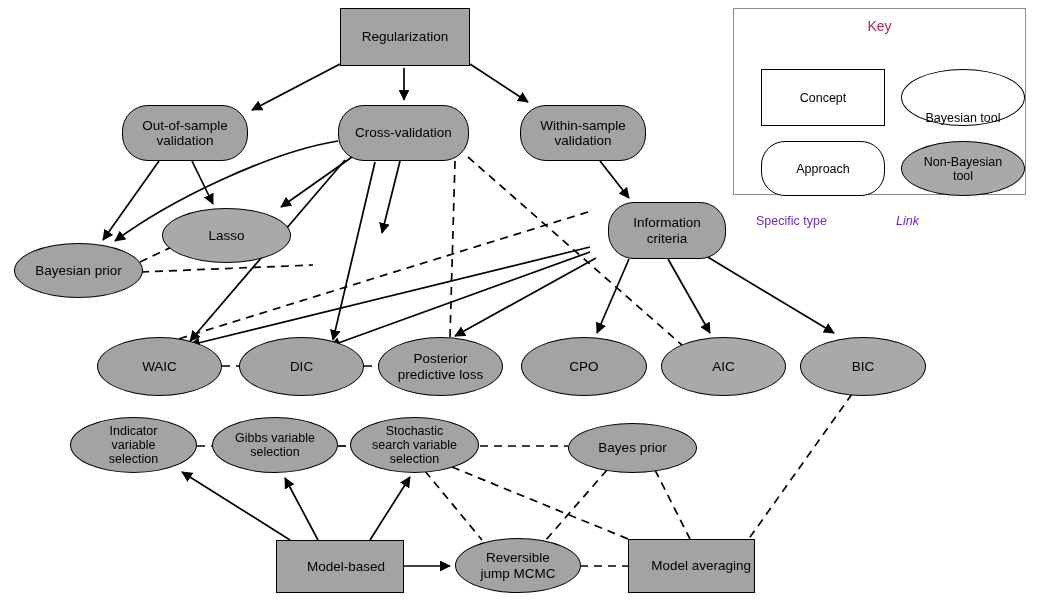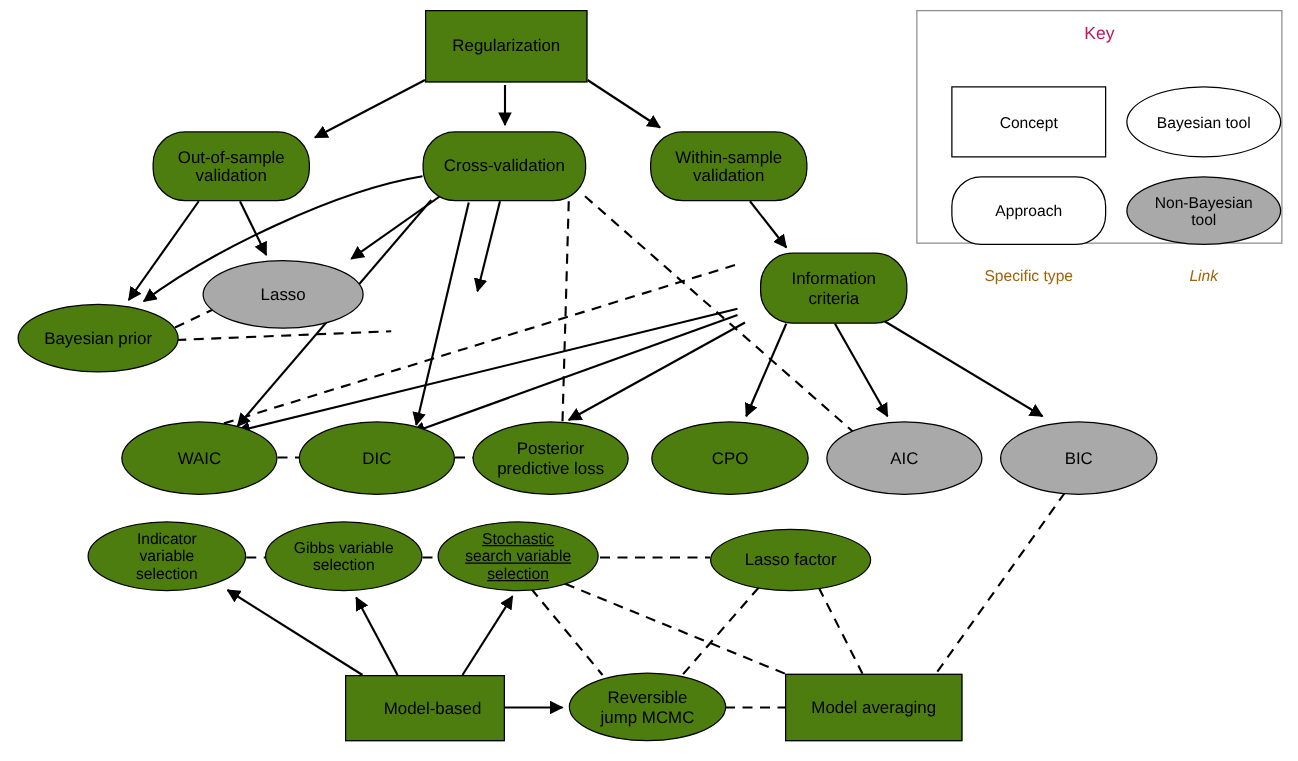--- a/index.html
+++ b/index.html
@@ -26,21 +26,21 @@
     height: 609px;
   }
   .node {
     position: absolute;
     display: flex;
     align-items: center;
     justify-content: center;
     text-align: center;
     box-sizing: border-box;
     border: 1.6px solid #000;
-    background: #4d7c0f;
+    background: #a3a3a3;
     color: #000;
     font-size: 13.5px;
     line-height: 1.12;
     z-index: 5;
     padding: 0 3px;
   }
   .node.rect      { border-radius: 0; }
   .node.stadium   { border-radius: 26px; }
   .node.ellipse   { border-radius: 50%; }
   .node.shaded    { background: #a9a9a9; }
@@ -78,22 +78,21 @@
     line-height: 1.12;
     color: #000;
   }
   .key-shape.rect    { border-radius: 0; }
   .key-shape.stadium { border-radius: 24px; }
   .key-shape.ellipse { border-radius: 50%; }
   .key-shape.shaded  { background: #a9a9a9; }
   .key-label {
     position: absolute;
     font-size: 12.5px;
-    color: #a16207;
-    text-align: center;
+    color: #6d28d9;
   }
   #key-svg { position: absolute; left: 0; top: 0; width: 293px; height: 187px; }
 </style>
 </head>
 <body>
 
 <div id="canvas">
 
   <svg id="edges" viewBox="0 0 1038 609">
     <defs>
@@ -218,48 +217,48 @@
   </div>
 
   <div class="node ellipse" style="left:70px; top:417px; width:127px; height:56px; font-size:12.5px;">
     <span>Indicator<br>variable<br>selection</span>
   </div>
 
   <div class="node ellipse" style="left:212px; top:417px; width:126px; height:56px; font-size:12.5px;">
     <span>Gibbs variable<br>selection</span>
   </div>
 
-  <div class="node ellipse" style="left:350px; top:417px; width:129px; height:56px; font-size:12.5px;text-decoration:underline;">
+  <div class="node ellipse" style="left:350px; top:417px; width:129px; height:56px; font-size:12.5px;">
     <span>Stochastic<br>search variable<br>selection</span>
   </div>
 
   <div class="node ellipse" style="left:568px; top:423px; width:129px; height:50px;">
-    <span>Lasso factor</span>
+    <span>Bayes prior</span>
   </div>
 
   <div class="node rect" style="left:276px; top:540px; width:128px; height:53px;padding-left:15px;">
     <span>Model-based</span>
   </div>
 
   <div class="node ellipse" style="left:455px; top:538px; width:126px; height:55px;">
     <span>Reversible<br>jump MCMC</span>
   </div>
 
-  <div class="node rect" style="left:628px; top:539px; width:142px; height:54px;">
+  <div class="node rect" style="left:628px; top:539px; width:127px; height:54px;justify-content:flex-end;">
     <span>Model averaging</span>
   </div>
 
   <div id="keybox">
     <div id="key-title">Key</div>
 
     <div class="key-shape rect" style="left:27px; top:60px; width:124px; height:57px;">
       <span>Concept</span>
     </div>
 
-    <div class="key-shape ellipse" style="left:167px; top:60px; width:124px; height:57px;">
+    <div class="key-shape ellipse" style="left:167px; top:60px; width:124px; height:57px;align-items:flex-end;">
       <span>Bayesian tool</span>
     </div>
 
     <div class="key-shape stadium" style="left:27px; top:132px; width:124px; height:55px;">
       <span>Approach</span>
     </div>
 
     <div class="key-shape ellipse shaded" style="left:167px; top:132px; width:124px; height:55px;">
       <span>Non-Bayesian<br>tool</span>
     </div>

